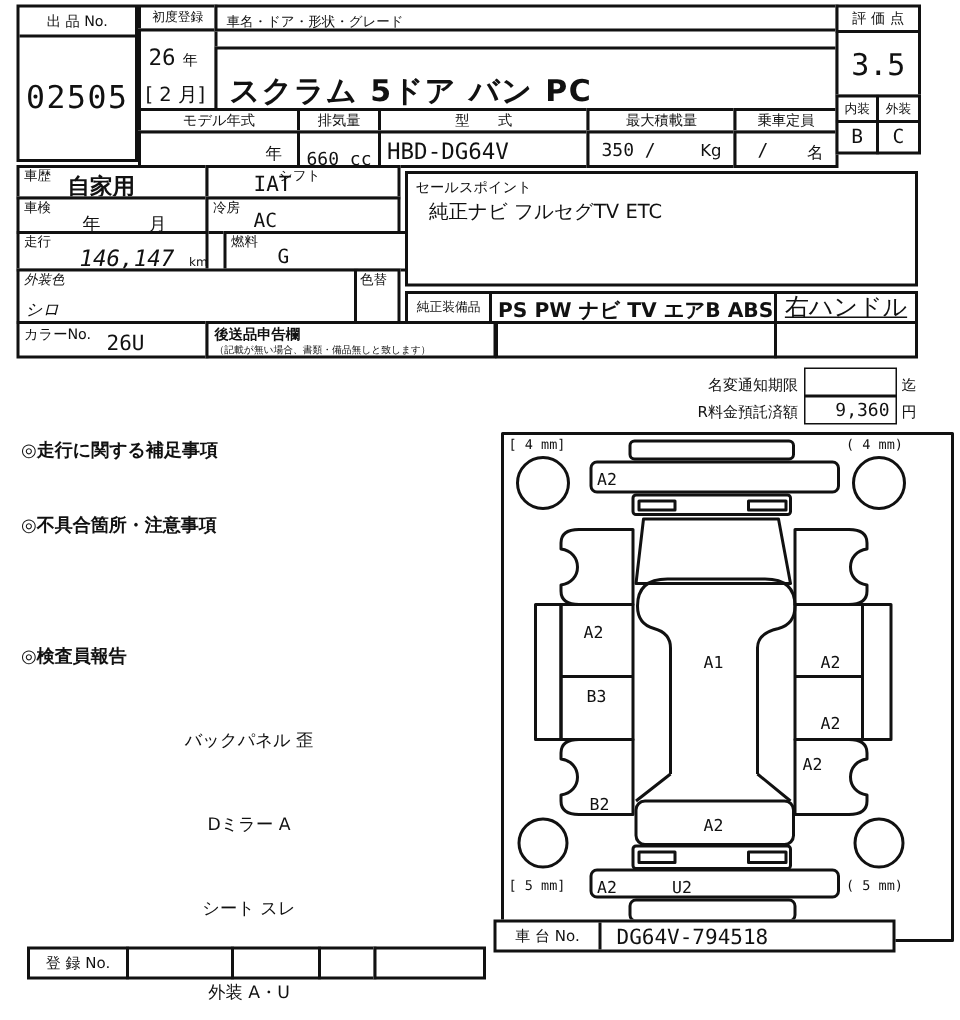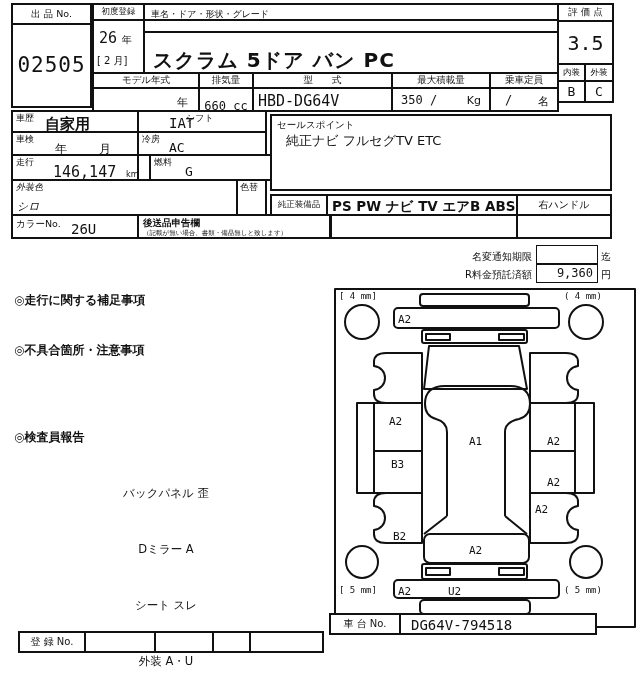--- a/index.html
+++ b/index.html
@@ -19,21 +19,21 @@
 <div class="sheet">
 
   <div class="c" style="left:11px;top:3px;width:81px;height:105px;">
     <div class="ctr" style="height:18px;border-bottom:2px solid #111;font-size:9.5px;text-align:right;">出 品 No.</div>
     <div class="ctr mono" style="height:80px;font-size:21px;letter-spacing:1px;">02505</div>
   </div>
 
   <div class="c ctr" style="left:92px;top:3px;width:53px;height:18px;font-size:8.5px;">初度登録</div>
   <div class="c" style="left:92px;top:19px;width:53px;height:55px;">
     <div class="nb" style="left:5px;top:8px;font-size:15px;"><span class="mono">26</span> <span style="font-size:10px;">年</span></div>
-    <div class="nb" style="left:3px;top:33px;font-size:10px;">[ 2 月]</div>
+    <div class="nb" style="left:3px;top:33px;font-size:13px;">[ 2 月]</div>
   </div>
 
   <div class="c" style="left:143px;top:3px;width:416px;height:18px;font-size:9px;padding:3px 0 0 6px;">車名・ドア・形状・グレード</div>
   <div class="c" style="left:143px;top:19px;width:416px;height:55px;font-size:20px;font-weight:bold;padding:14px 0 0 8px;letter-spacing:1px;margin-top:12px;">スクラム 5ドア バン PC</div>
 
   <div class="c ctr" style="left:92px;top:72px;width:108px;height:17px;font-size:9.5px;">モデル年式</div>
   <div class="c ctr" style="left:198px;top:72px;width:56px;height:17px;font-size:9.5px;">排気量</div>
   <div class="c ctr" style="left:252px;top:72px;width:141px;height:17px;font-size:9.5px;">型　　式</div>
   <div class="c ctr" style="left:391px;top:72px;width:100px;height:17px;font-size:9.5px;">最大積載量</div>
   <div class="c ctr" style="left:489px;top:72px;width:70px;height:17px;font-size:9.5px;">乗車定員</div>
@@ -69,21 +69,21 @@
     <span class="nb lbl" style="left:3px;top:2px;">車検</span>
     <span class="nb" style="left:42px;top:8px;font-size:12px;">年</span>
     <span class="nb" style="left:86px;top:8px;font-size:12px;">月</span>
   </div>
   <div class="c" style="left:137px;top:131px;width:130px;height:25px;">
     <span class="nb lbl" style="left:3px;top:2px;">冷房</span>
     <span class="nb mono" style="left:30px;top:7px;font-size:13px;">AC</span>
   </div>
   <div class="c" style="left:11px;top:154px;width:128px;height:27px;">
     <span class="nb lbl" style="left:3px;top:2px;">走行</span>
-    <span class="nb mono" style="left:40px;top:7px;font-size:15px;">146,147</span>
+    <span class="nb mono" style="left:40px;top:7px;font-size:15px;font-style:italic;">146,147</span>
     <span class="nb" style="left:113px;top:14px;font-size:8px;">km</span>
   </div>
   <div class="c" style="left:137px;top:154px;width:123px;height:27px;margin-left:12px;">
     <span class="nb lbl" style="left:3px;top:2px;">燃料</span>
     <span class="nb mono" style="left:34px;top:8px;font-size:13px;">G</span>
   </div>
   <div class="c" style="left:11px;top:179px;width:228px;height:37px;font-style:italic;">
     <span class="nb lbl" style="left:3px;top:2px;">外装色</span>
     <span class="nb" style="left:4px;top:18px;font-size:11px;">シロ</span>
   </div>
@@ -99,21 +99,21 @@
     <span class="nb" style="left:4px;top:13px;font-size:6.5px;">（記載が無い場合、書類・備品無しと致します）</span>
   </div>
 
   <div class="c" style="left:270px;top:114px;width:342px;height:77px;">
     <span class="nb" style="left:5px;top:3px;font-size:9.5px;">セールスポイント</span>
     <span class="nb" style="left:14px;top:16px;font-size:13px;">純正ナビ フルセグTV ETC</span>
   </div>
 
   <div class="c ctr" style="left:270px;top:194px;width:58px;height:22px;font-size:8.5px;">純正装備品</div>
   <div class="c" style="left:326px;top:194px;width:192px;height:22px;font-size:13.5px;font-weight:bold;padding:2px 0 0 4px;white-space:nowrap;">PS PW ナビ TV エアB ABS</div>
-  <div class="c ctr" style="left:516px;top:194px;width:96px;height:22px;font-size:10px;">右ハンドル</div>
+  <div class="c ctr" style="left:516px;top:194px;width:96px;height:22px;font-size:16px;text-decoration:underline;">右ハンドル</div>
   <div class="c" style="left:330px;top:214px;width:188px;height:25px;"></div>
   <div class="c" style="left:516px;top:214px;width:96px;height:25px;"></div>
 
   <div class="nb" style="left:400px;top:250px;width:132px;font-size:10px;text-align:right;">名変通知期限</div>
   <div class="c" style="left:536px;top:245px;width:62px;height:19px;border-width:1.5px;"></div>
   <div class="nb" style="left:601px;top:250px;font-size:10px;">迄</div>
   <div class="nb" style="left:400px;top:268px;width:132px;font-size:10px;text-align:right;">R料金預託済額</div>
   <div class="c mono" style="left:536px;top:264px;width:62px;height:19px;border-width:1.5px;font-size:12px;text-align:right;padding:1px 4px 0 0;">9,360</div>
   <div class="nb" style="left:601px;top:268px;font-size:10px;">円</div>
 

